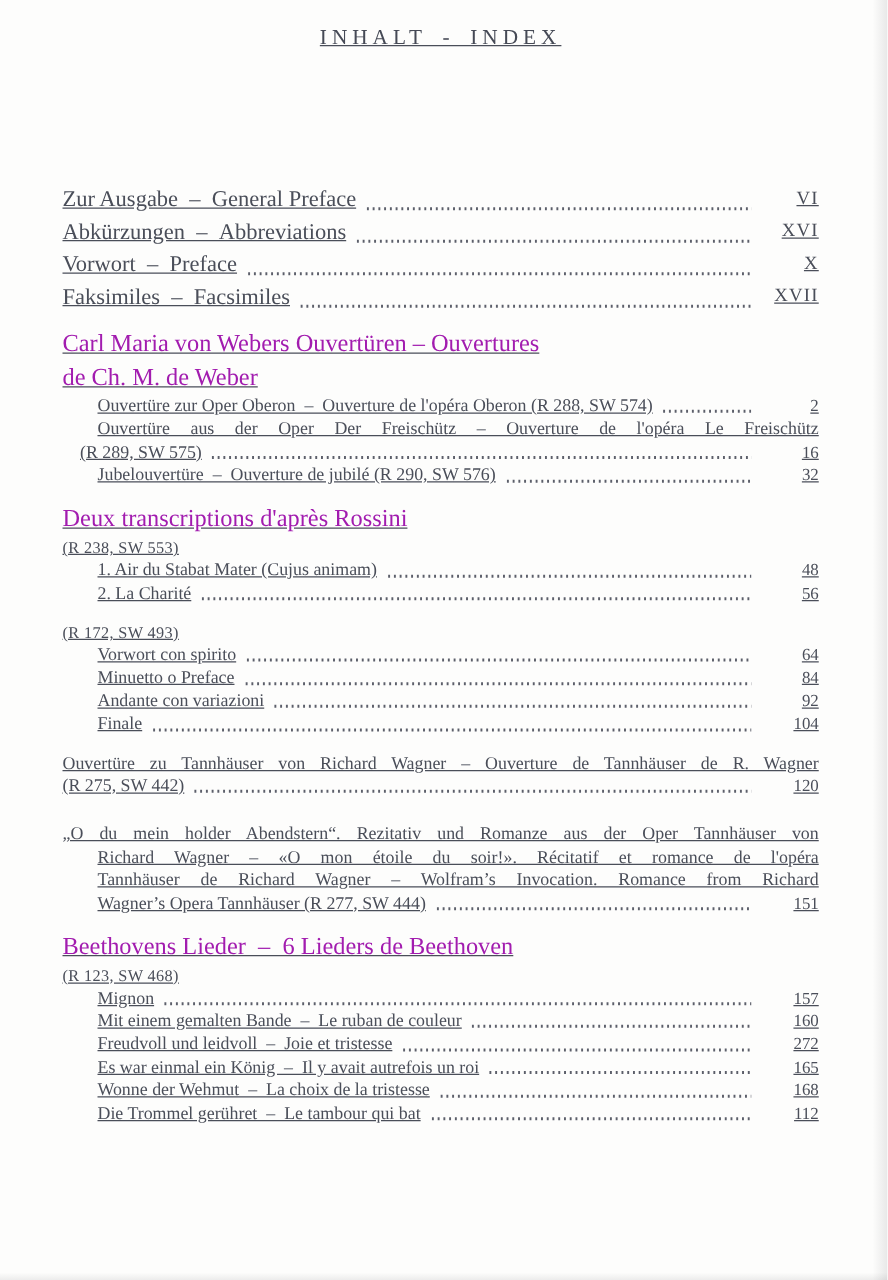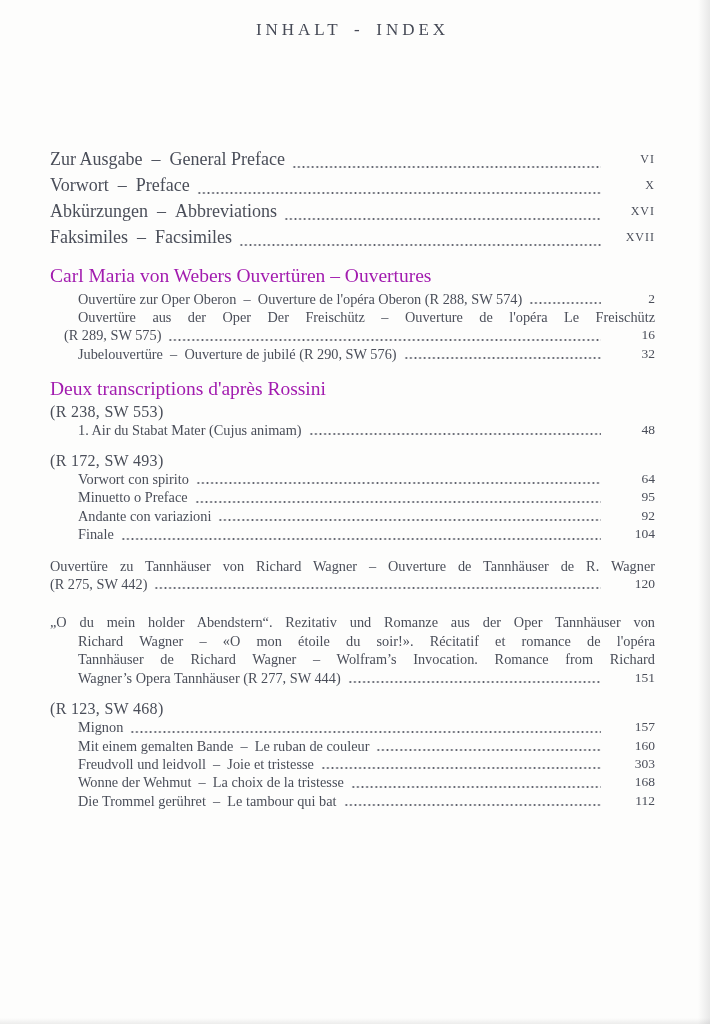--- a/index.html
+++ b/index.html
@@ -9,56 +9,57 @@
     background: #fdfdfc;
     font-family: "Liberation Serif", "DejaVu Serif", serif;
     color: #4a4e59;
     overflow: hidden;
     position: relative;
   }
   .page {
     box-sizing: border-box;
     height: 100%;
     padding: 19px 55px 0 50px;
+    text-decoration: underline;
   }
   .title {
     margin: 0;
     font-size: 17px;
     font-weight: normal;
     letter-spacing: 4px;
     line-height: 22px;
     text-align: center;
     color: #464a56;
   }
   .front-matter { margin-top: 105px; }
   .row { display: flex; justify-content: flex-end; }
   .fm { line-height: 26px; }
   .fm .entry-label { font-size: 18px; }
   .section { margin-top: 13px; }
   #sections .section:nth-child(5) { margin-top: 20px; }
   .h-large { font-size: 19.5px; line-height: 26.5px; color: #a21caf; }
   .h-medium { font-size: 16.5px; line-height: 22px; color: #434754; }
-  .catalog { font-size: 16px; line-height: 18px; letter-spacing: 0.3px; }
+  .catalog { font-size: 13px; line-height: 18px; letter-spacing: 0.3px; }
   .entry { font-size: 14.3px; line-height: 18.4px; }
   .ind-1 { padding-left: 28px; }
   .ind-h { padding-left: 14px; }
   .justified { text-align: justify; text-align-last: justify; }
   .entry-label { flex: 0 1 auto; white-space: nowrap; }
   .leader {
     flex: 1 0 12px;
     align-self: flex-end;
     height: 5px;
     margin: 0 6px 3px 7px;
     background-image: radial-gradient(circle, #5c5f6a 0.9px, rgba(0,0,0,0) 1.15px);
     background-size: 4.6px 4px;
     background-repeat: repeat-x;
     background-position: 0 1px;
   }
   .page-num { flex: 0 0 48px; text-align: right; font-size: 13.5px; }
-  .page-num.roman { font-size: 12px; letter-spacing: 1px; }
+  .page-num.roman { font-size: 15px; letter-spacing: 1px; }
   .edge-right {
     position: absolute; top: 0; right: 0; width: 12px; height: 100%;
     background: linear-gradient(to right, rgba(90,90,95,0), rgba(90,90,95,0.13));
     pointer-events: none;
   }
   .edge-bottom {
     position: absolute; left: 0; bottom: 0; width: 100%; height: 6px;
     background: linear-gradient(to bottom, rgba(90,90,95,0), rgba(90,90,95,0.10));
     pointer-events: none;
   }
@@ -68,38 +69,39 @@
 
 <div class="page">
   <h1 class="title">INHALT - INDEX</h1>
   <div class="front-matter" id="front-matter">
       <div class="row fm">
         <span class="entry-label">Zur Ausgabe – General Preface</span>
         <span class="leader"></span>
         <span class="page-num roman">VI</span>
       </div>
       <div class="row fm">
+        <span class="entry-label">Abkürzungen – Abbreviations</span>
+        <span class="leader"></span>
+        <span class="page-num roman">XVI</span>
+      </div>
+      <div class="row fm">
         <span class="entry-label">Vorwort – Preface</span>
         <span class="leader"></span>
         <span class="page-num roman">X</span>
-      </div>
-      <div class="row fm">
-        <span class="entry-label">Abkürzungen – Abbreviations</span>
-        <span class="leader"></span>
-        <span class="page-num roman">XVI</span>
       </div>
       <div class="row fm">
         <span class="entry-label">Faksimiles – Facsimiles</span>
         <span class="leader"></span>
         <span class="page-num roman">XVII</span>
       </div>
     </div>
   <div id="sections">
       <div class="section">
         <div class="h-large">Carl Maria von Webers Ouvertüren – Ouvertures</div>
+        <div class="h-large">de Ch. M. de Weber</div>
         <div class="row entry ind-1">
           <span class="entry-label">Ouvertüre zur Oper Oberon – Ouverture de l'opéra Oberon (R 288, SW 574)</span>
           <span class="leader"></span>
           <span class="page-num">2</span>
         </div>
         <div class="entry justified ind-1">Ouvertüre aus der Oper Der Freischütz – Ouverture de l'opéra Le Freischütz</div>
         <div class="row entry ind-h">
           <span class="entry-label">(R 289, SW 575)</span>
           <span class="leader"></span>
           <span class="page-num">16</span>
@@ -111,32 +113,37 @@
         </div>
       </div>
       <div class="section">
         <div class="h-large">Deux transcriptions d'après Rossini</div>
         <div class="catalog">(R 238, SW 553)</div>
         <div class="row entry ind-1">
           <span class="entry-label">1. Air du Stabat Mater (Cujus animam)</span>
           <span class="leader"></span>
           <span class="page-num">48</span>
         </div>
+        <div class="row entry ind-1">
+          <span class="entry-label">2. La Charité</span>
+          <span class="leader"></span>
+          <span class="page-num">56</span>
+        </div>
       </div>
       <div class="section">
         <div class="catalog">(R 172, SW 493)</div>
         <div class="row entry ind-1">
           <span class="entry-label">Vorwort con spirito</span>
           <span class="leader"></span>
           <span class="page-num">64</span>
         </div>
         <div class="row entry ind-1">
           <span class="entry-label">Minuetto o Preface</span>
           <span class="leader"></span>
-          <span class="page-num">95</span>
+          <span class="page-num">84</span>
         </div>
         <div class="row entry ind-1">
           <span class="entry-label">Andante con variazioni</span>
           <span class="leader"></span>
           <span class="page-num">92</span>
         </div>
         <div class="row entry ind-1">
           <span class="entry-label">Finale</span>
           <span class="leader"></span>
           <span class="page-num">104</span>
@@ -154,35 +161,41 @@
         <div class="entry justified">„O du mein holder Abendstern“. Rezitativ und Romanze aus der Oper Tannhäuser von</div>
         <div class="entry justified ind-1">Richard Wagner – «O mon étoile du soir!». Récitatif et romance de l'opéra</div>
         <div class="entry justified ind-1">Tannhäuser de Richard Wagner – Wolfram’s Invocation. Romance from Richard</div>
         <div class="row entry ind-1">
           <span class="entry-label">Wagner’s Opera Tannhäuser (R 277, SW 444)</span>
           <span class="leader"></span>
           <span class="page-num">151</span>
         </div>
       </div>
       <div class="section">
+        <div class="h-large">Beethovens Lieder – 6 Lieders de Beethoven</div>
         <div class="catalog">(R 123, SW 468)</div>
         <div class="row entry ind-1">
           <span class="entry-label">Mignon</span>
           <span class="leader"></span>
           <span class="page-num">157</span>
         </div>
         <div class="row entry ind-1">
           <span class="entry-label">Mit einem gemalten Bande – Le ruban de couleur</span>
           <span class="leader"></span>
           <span class="page-num">160</span>
         </div>
         <div class="row entry ind-1">
           <span class="entry-label">Freudvoll und leidvoll – Joie et tristesse</span>
           <span class="leader"></span>
-          <span class="page-num">303</span>
+          <span class="page-num">272</span>
+        </div>
+        <div class="row entry ind-1">
+          <span class="entry-label">Es war einmal ein König – Il y avait autrefois un roi</span>
+          <span class="leader"></span>
+          <span class="page-num">165</span>
         </div>
         <div class="row entry ind-1">
           <span class="entry-label">Wonne der Wehmut – La choix de la tristesse</span>
           <span class="leader"></span>
           <span class="page-num">168</span>
         </div>
         <div class="row entry ind-1">
           <span class="entry-label">Die Trommel gerühret – Le tambour qui bat</span>
           <span class="leader"></span>
           <span class="page-num">112</span>

